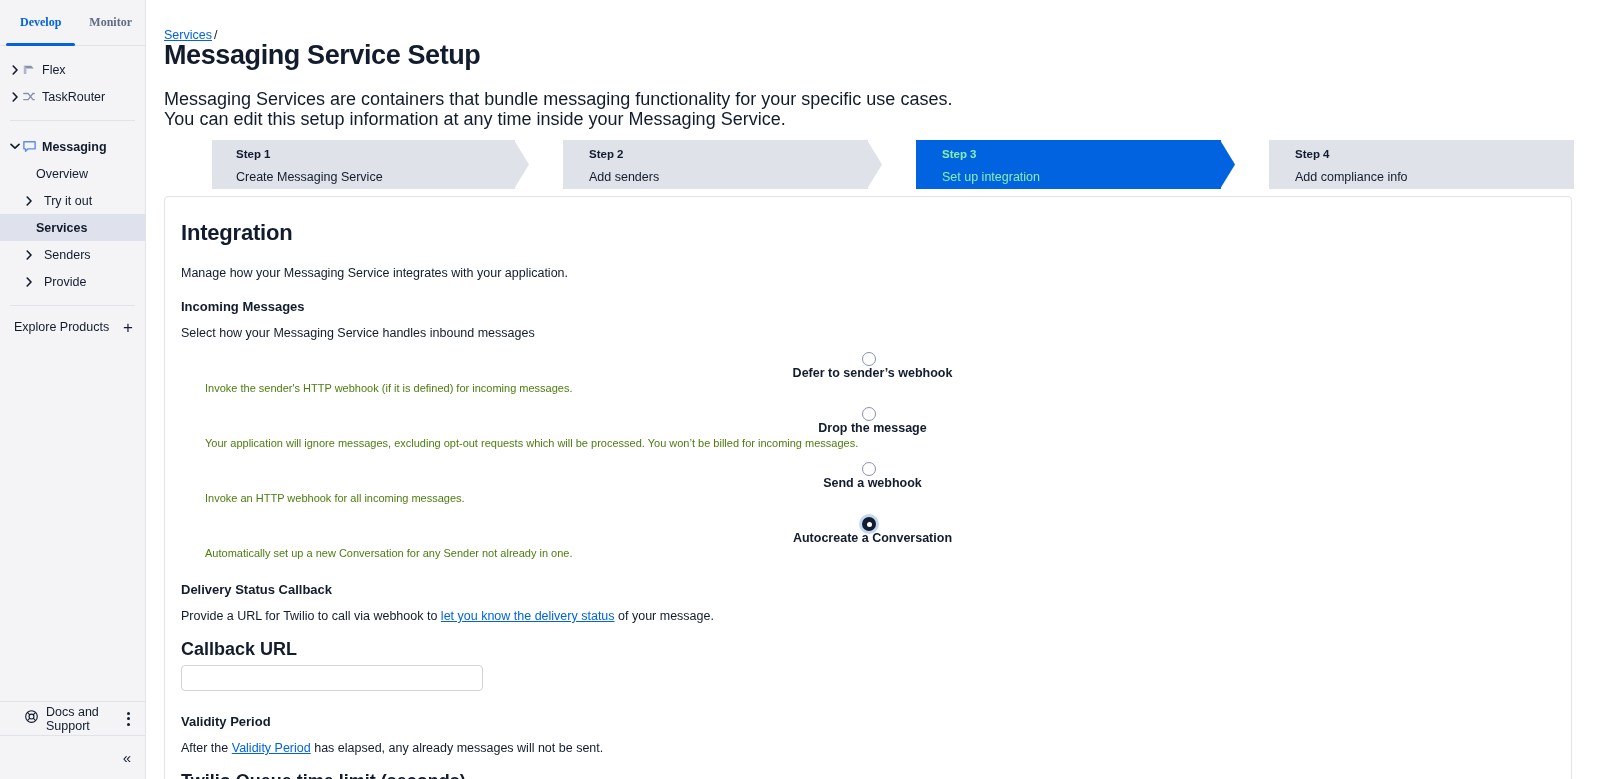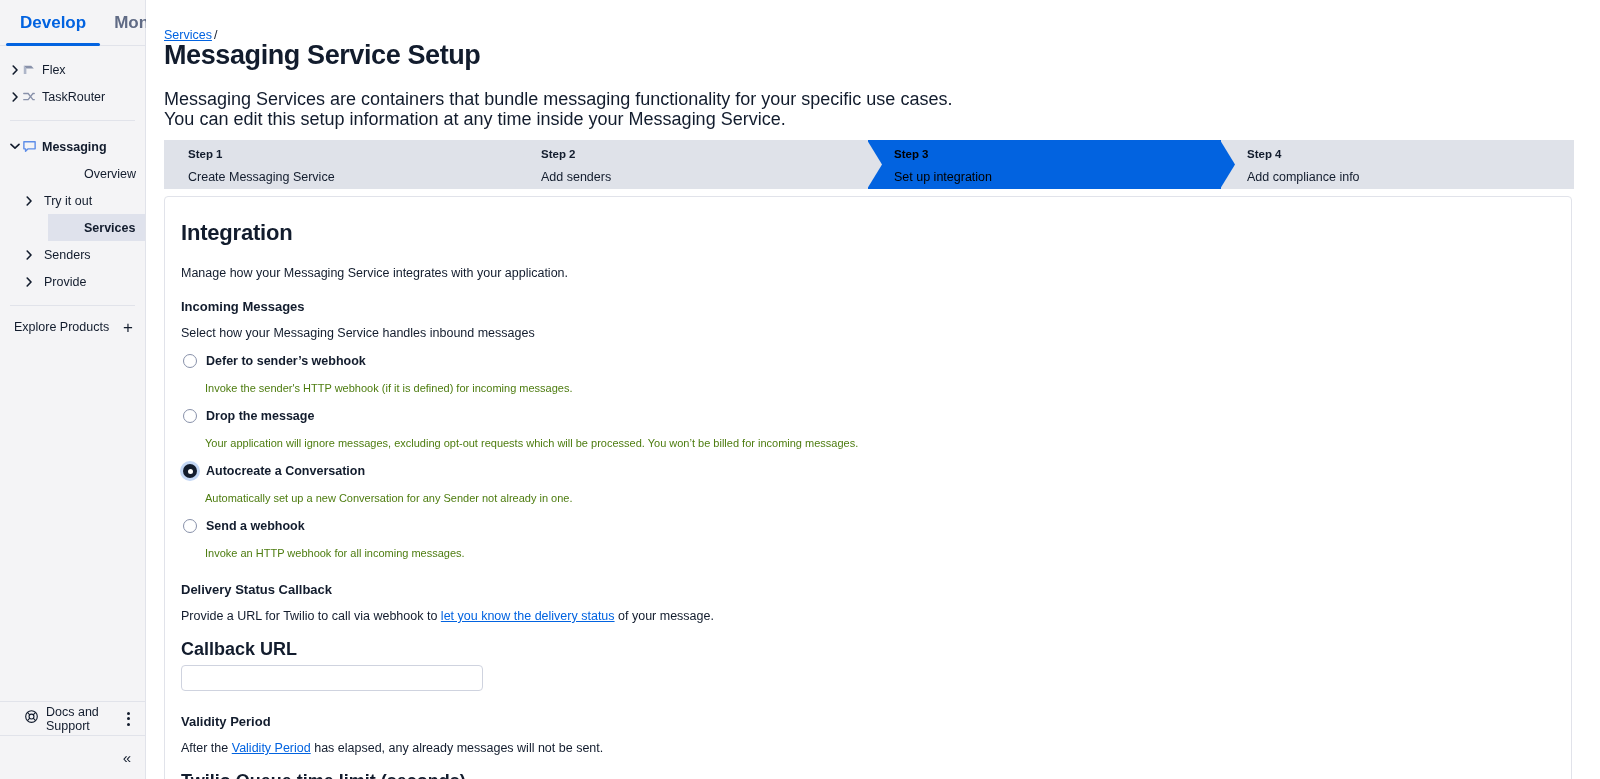--- a/index.html
+++ b/index.html
@@ -22,22 +22,22 @@
     position: relative;
     flex: 0 0 146px;
   }
   .seg-tabs {
     display: flex; height: 46px; align-items: stretch;
     border-bottom: 1px solid #e1e3ea;
     padding: 0 6px;
   }
   .seg-tab {
     flex: 0 0 auto; display: flex; align-items: center; justify-content: center;
-    font-size: 17px; font-weight: bold; color: #606b85;
-    padding: 12px 14px; position: relative; cursor: pointer;
+    font-size: 12px; font-weight: bold; color: #606b85;
+    padding: 12px 14px; position: relative; cursor: pointer; font-family: Liberation Serif, serif;
   }
   .seg-tab.active { color: #0263e0; }
   .seg-tab.active::after {
     content: ""; position: absolute; left: 0; right: 0; bottom: -1px;
     height: 3px; background: #0263e0; border-radius: 2px;
   }
 
   .nav-section { padding: 10px 0 8px 0; }
   .nav-divider { height: 1px; background: #e1e3ea; margin: 2px 10px; }
 
@@ -53,21 +53,21 @@
   }
   .nav-row .navicon {
     width: 20px; flex: 0 0 20px; display: flex; align-items: center; justify-content: flex-start;
     color: #8891aa;
   }
   .nav-row .navlabel { white-space: nowrap; }
   .nav-row.top > .navlabel { font-weight: normal; }
   .nav-row.product > .navlabel { font-weight: bold; }
   .nav-row.sub { padding-left: 22px; font-size: 12.5px; }
   .nav-row.sub .chev { width: 14px; flex: 0 0 14px; }
-  .nav-row.sub.nochev { padding-left: 36px; margin-left: 48px; }
+  .nav-row.sub.nochev { padding-left: 36px; }
   .nav-row.active { background: #dfe2ec; }
   .nav-row.active .navlabel { font-weight: bold; }
 
   .explore {
     display: flex; align-items: center; justify-content: space-between;
     padding: 0 12px 0 14px; height: 30px; margin-top: 6px;
     font-size: 12.5px; color: #121c2d; cursor: pointer;
   }
   .plus-btn { font-size: 17px; line-height: 1; color: #121c2d; cursor: pointer; }
 
@@ -110,23 +110,24 @@
     position: absolute; left: 18px; top: 140px;
     width: 1410px; height: 49px;
     display: flex;
   }
   .step {
     position: relative; height: 49px;
     background: #dfe2e9; color: #121c2d;
     padding: 7px 0 16px 26px;
     flex: 1 1 0;
     min-width: 0;
+    margin-left: 48px;
   }
   .step:first-child { padding-left: 24px; }
-  .step.active { background: #0263e0; color: #000000; }
+  .step.active { background: #0263e0; color: #86efac; }
   .step .s-num { font-size: 11.5px; font-weight: bold; line-height: 15px; }
   .step .s-label { font-size: 12.5px; line-height: 20px; margin-top: 5px; }
   
   .step .notch {
     position: absolute; right: -14px; top: 0; width: 15px; height: 49px; z-index: 3;
   }
   .step .notch svg { display: block; }
 
   
   .card {
@@ -138,21 +139,21 @@
     padding: 18px 16px 20px 16px;
   }
   .card-h1 { font-size: 22px; font-weight: bold; margin: 5px 0 0 0; letter-spacing: -0.2px; }
   .card-sub { font-size: 12.5px; color: #121c2d; margin-top: 20px; }
 
   .sec-title { font-size: 13px; font-weight: bold; margin-top: 19px; }
   .sec-desc { font-size: 12.5px; color: #121c2d; margin-top: 12px; }
 
   .radio-group { margin-top: 9px; }
   .radio-row { display: flex; align-items: center; height: 18px; margin-top: 10px; cursor: pointer; }
-  .radio-row:first-child { margin-top: 8px; }
+  .radio-row:first-child { margin-top: 8px; flex-direction: column; }
   .radio {
     width: 14px; height: 14px; border-radius: 50%;
     border: 1px solid #8891aa; background: #fff;
     flex: 0 0 14px; margin-left: 2px;
     display: flex; align-items: center; justify-content: center;
   }
   .radio.checked { border: none; background: #121c2d; box-shadow: 0 0 0 3px #c3d7f5; }
   .radio.checked i { width: 5px; height: 5px; border-radius: 50%; background: #fff; display: block; }
   .radio-label { font-size: 12.5px; font-weight: bold; margin-left: 9px; }
   .radio-help { font-size: 11px; color: #4d7c0f; margin: 12px 0 0 24px; }
@@ -365,36 +366,36 @@
         <div style="margin-top:13px">
           <div class="radio-row">
             <span class="radio"></span>
             <span class="radio-label">Drop the message</span>
           </div>
           <div class="radio-help">Your application will ignore messages, excluding opt-out requests which will be processed. You won’t be billed for incoming messages.</div>
         </div>
 
         <div style="margin-top:13px">
           <div class="radio-row">
+            <span class="radio"></span>
+            <span class="radio-label">Send a webhook</span>
+          </div>
+          <div class="radio-help">Invoke an HTTP webhook for all incoming messages.</div>
+        </div>
+
+        <div style="margin-top:13px">
+          <div class="radio-row">
             <span class="radio checked">
                 <i></i>
               </span>
             <span class="radio-label">Autocreate a Conversation</span>
           </div>
           <div class="radio-help">Automatically set up a new Conversation for any Sender not already in one.</div>
         </div>
 
-        <div style="margin-top:13px">
-          <div class="radio-row">
-            <span class="radio"></span>
-            <span class="radio-label">Send a webhook</span>
-          </div>
-          <div class="radio-help">Invoke an HTTP webhook for all incoming messages.</div>
-        </div>
-
       </div>
 
       <div class="sec-title" style="margin-top:23px">Delivery Status Callback</div>
       <div class="sec-desc"><span>Provide a URL for Twilio to call via webhook to </span><a class="inline-link">let you know the delivery status</a><span> of your message.</span></div>
 
       <div class="field-label">Callback URL</div>
       <input class="text-input" type="text" value="" style="">
 
       <div class="sec-title" style="margin-top:23px">Validity Period</div>
       <div class="sec-desc"><span>After the </span><a class="inline-link">Validity Period</a><span> has elapsed, any already messages will not be sent.</span></div>

